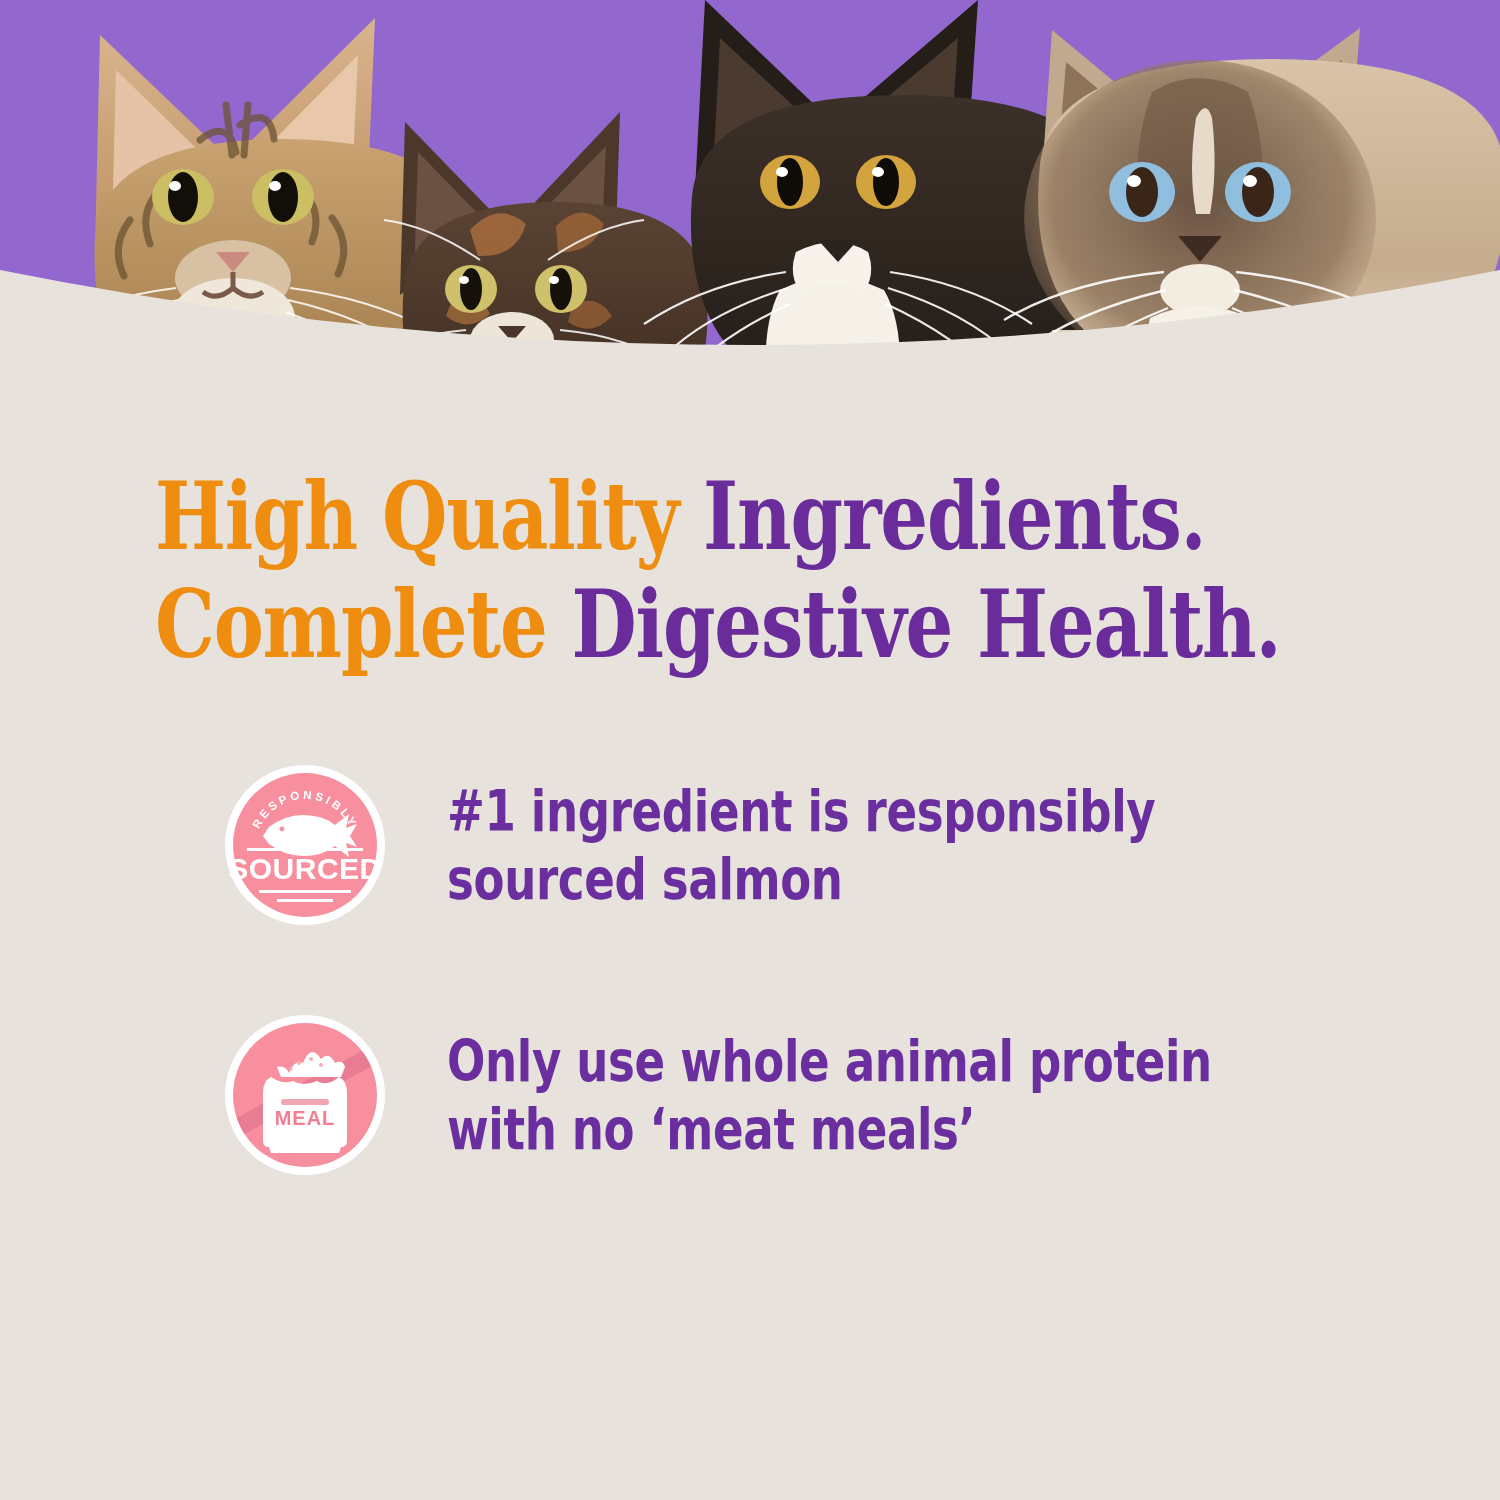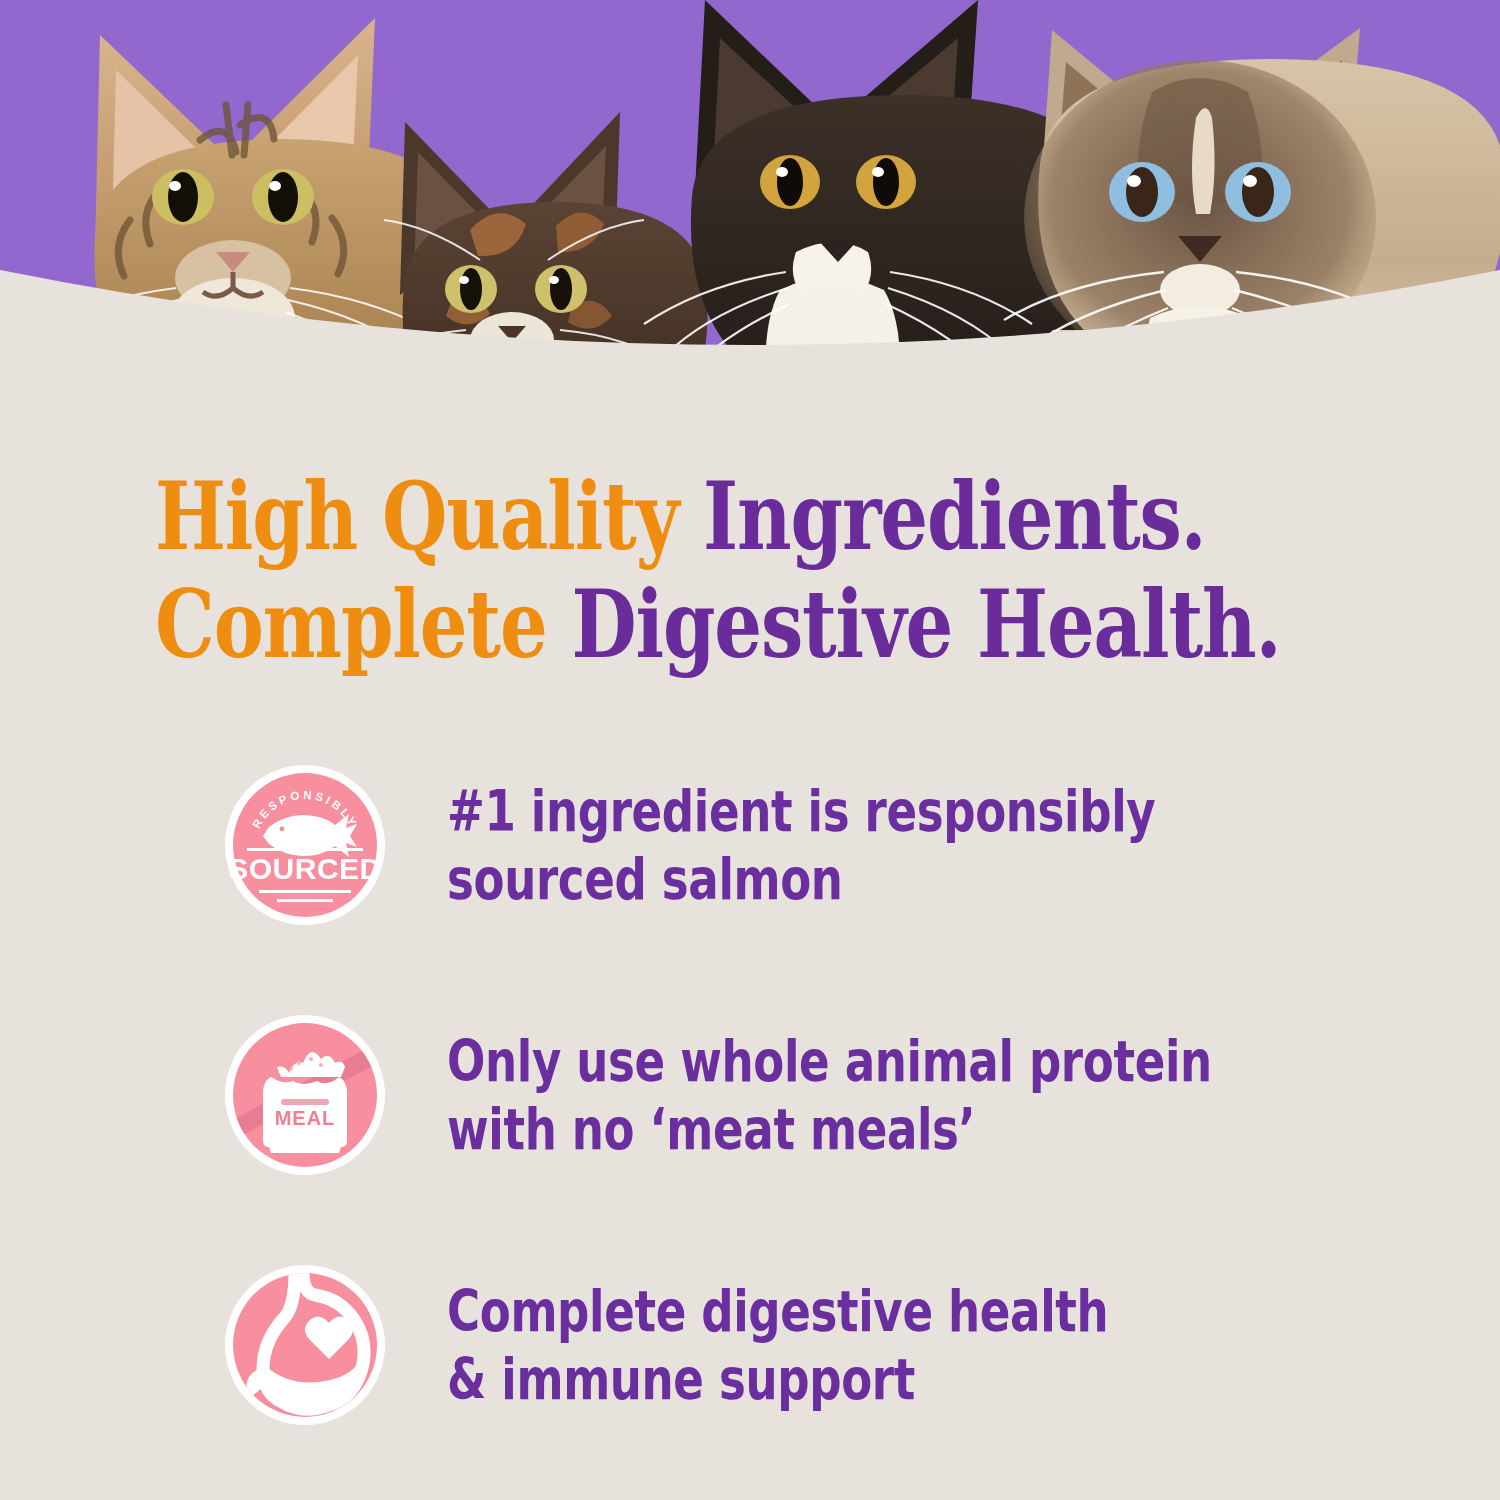--- a/index.html
+++ b/index.html
@@ -376,40 +376,15 @@
             <circle cx="96" cy="50" r="2"></circle>
             <circle cx="66" cy="54" r="1.8"></circle>
           </g>
           <text x="80" y="110" text-anchor="middle" font-family="'Liberation Sans Narrow', 'Liberation Sans', sans-serif" font-size="20" font-weight="bold" letter-spacing="1" fill="#F27E92">MEAL</text>
         </svg>
       </div>
       <div class="benefit-text">Only use whole animal protein
 with no ‘meat meals’</div>
     </div>
 
-    <div class="benefit-row">
-      <div class="badge">
-        <svg viewBox="0 0 160 160">
-          <defs>
-            <clipPath id="clipCircle3">
-                <circle cx="80" cy="80" r="72"></circle>
-              </clipPath>
-          </defs>
-          <circle cx="80" cy="80" r="80" fill="#FFFFFF"></circle>
-          <circle cx="80" cy="80" r="72" fill="#F78F9E"></circle>
-          <g clip-path="url(#clipCircle3)">
-
-            <path d="M70 6 q0 34 -10 46 q-22 24 -22 52 q0 34 38 38 q44 4 58 -30 q12 -30 -4 -56 q-14 -22 -40 -26 q-12 -2 -12 -24 Z" fill="none" stroke="#FFFFFF" stroke-width="13" stroke-linejoin="round"></path>
-
-            <path d="M44 104 q24 18 56 12 q22 -4 32 -16 q4 26 -16 40 q-26 18 -56 6 q-18 -10 -16 -42 Z" fill="#FFFFFF"></path>
-
-            <path d="M44 104 q-14 -2 -20 8 q-6 10 2 20 l12 -10 q-2 -12 6 -18 Z" fill="#FFFFFF"></path>
-
-            <path d="M104 58 q-10 -12 -20 -2 q-8 8 0 18 l20 20 l20 -20 q8 -10 0 -18 q-10 -10 -20 2 Z" fill="#FFFFFF"></path>
-          </g>
-        </svg>
-      </div>
-      <div class="benefit-text">Complete digestive health
-&amp; immune support</div>
-    </div>
 
   </div>
 </div>
 
 </body></html>

